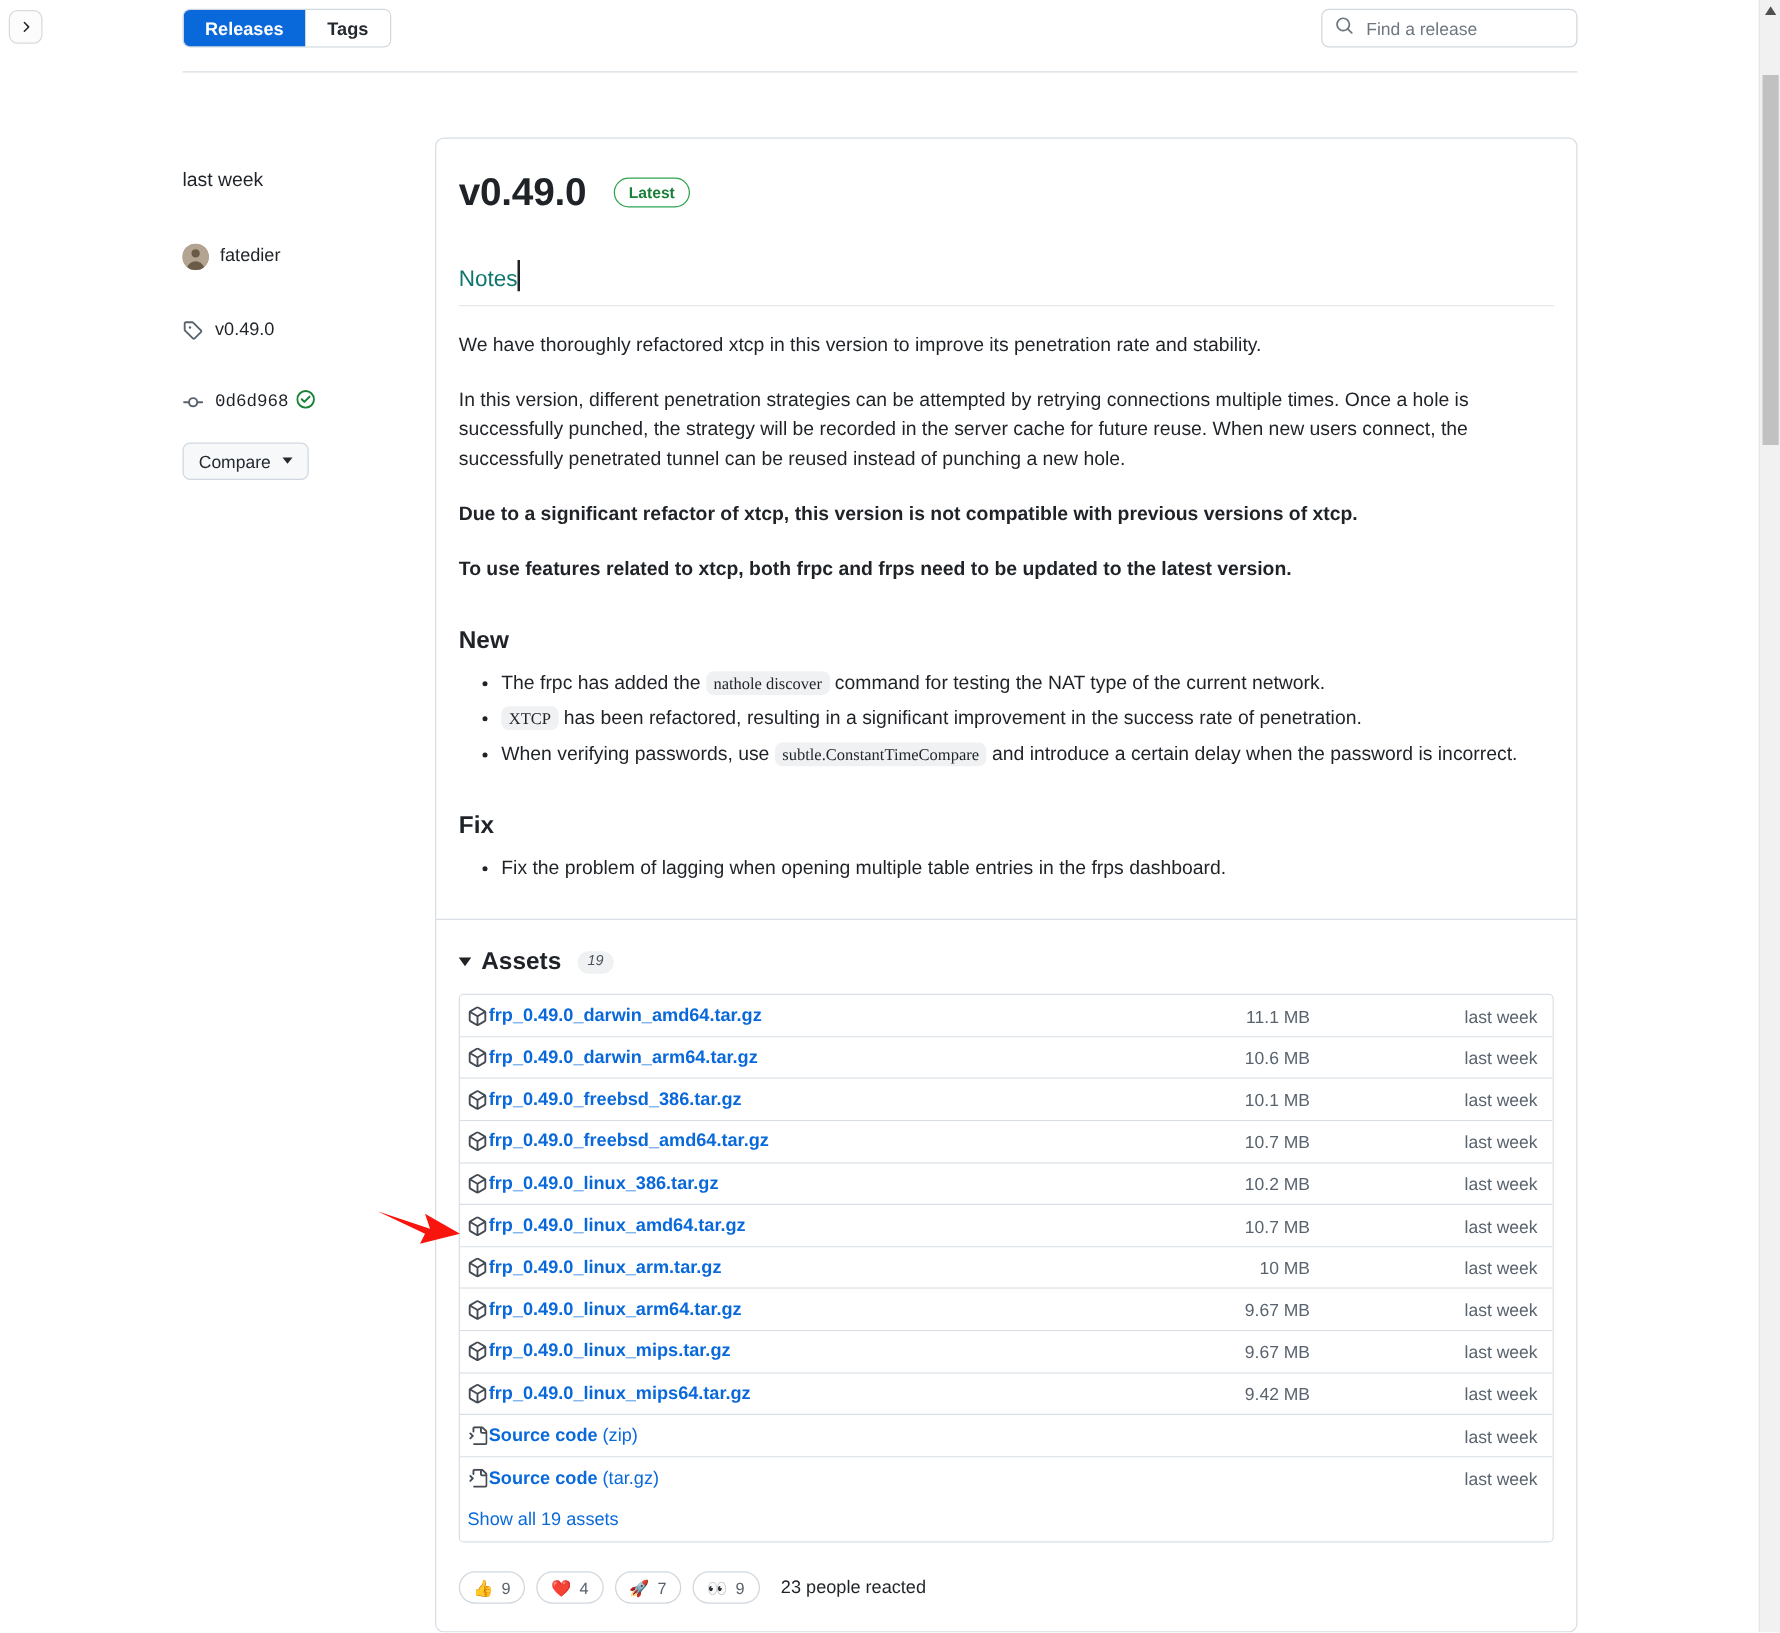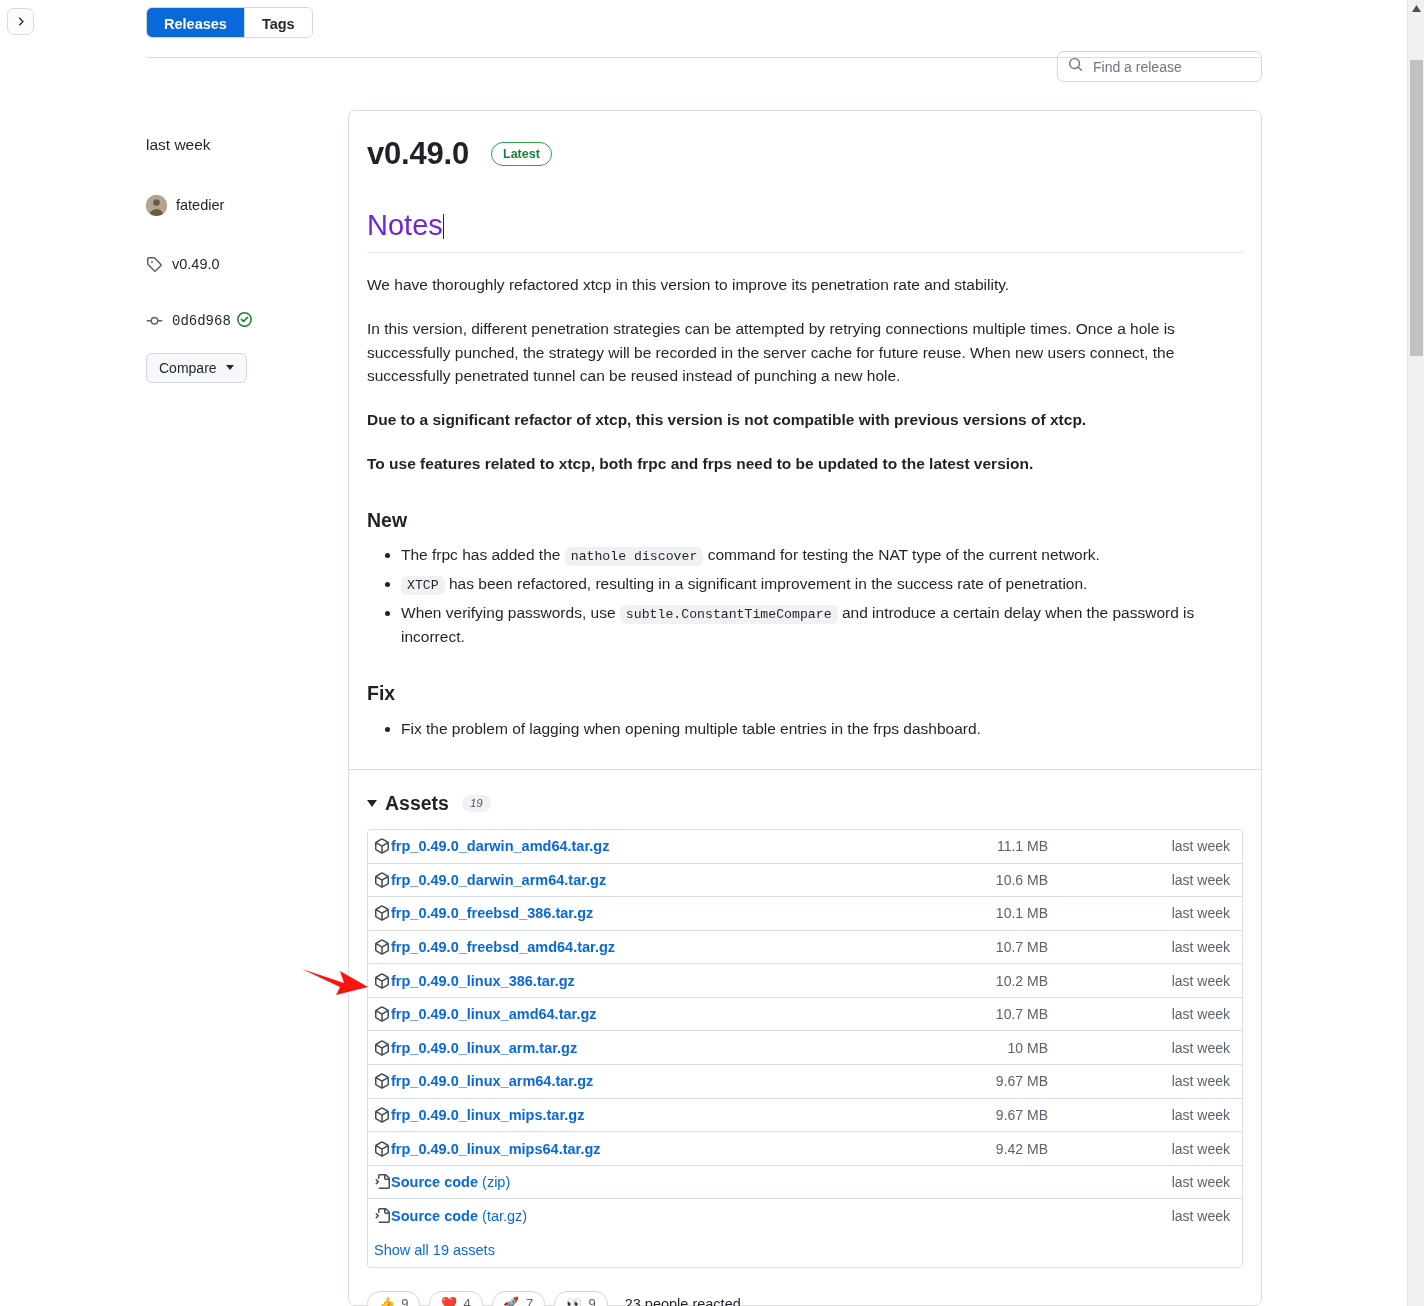--- a/index.html
+++ b/index.html
@@ -52,21 +52,20 @@
   .seg-btn.active { background: #0969da; color: #fff; }
   .seg-divider { width: 1px; background: #d0d7de; }
 
   .search-wrap {
     position: absolute; right: 0px; top: 7px;
     width: 205px; height: 31px;
     border: 1px solid #d0d7de; border-radius: 6px;
     background: #fff;
     display: flex; align-items: center;
     padding: 0 10px;
-    margin-top: 44px;
   }
   .search-wrap svg { flex: 0 0 auto; margin-right: 8px; }
   .search-input {
     border: none; outline: none; background: transparent;
     font-size: 14px; color: #1f2328; width: 100%;
     font-family: "Liberation Sans", sans-serif;
   }
   .search-input::placeholder { color: #6e7781; }
 
   .header-rule {
@@ -129,21 +128,21 @@
     line-height: 1.1; letter-spacing: -0.2px;
   }
   .badge-latest {
     display: inline-flex; align-items: center;
     height: 24px; padding: 0 11px;
     border: 1px solid #2da44e; border-radius: 999px;
     color: #1a7f37; font-size: 12.5px; font-weight: 600;
   }
 
   .notes-h {
-    font-size: 29px; font-weight: 400; color: #6d28d9;
+    font-size: 18px; font-weight: 400; color: #0f766e;
     margin: 37px 0 0 0; padding-bottom: 9px;
     border-bottom: 1px solid #e6e8eb;
     line-height: 1.2;
     position: relative;
   }
   .notes-h .caret-bar {
     display: inline-block;
     width: 1.5px; height: 25px;
     background: #1f2328;
     vertical-align: -4px;
@@ -161,21 +160,21 @@
   }
   ul.bullets {
     margin: 11px 0 0 0; padding-left: 34px;
     list-style: disc;
   }
   ul.bullets li {
     font-size: 15.5px; line-height: 1.56; color: #1f2328;
     margin-bottom: 4px;
   }
   code.inline {
-    font-family: Liberation Mono, monospace;
+    font-family: Liberation Serif, serif;
     font-size: 13.2px;
     background: #eff1f3;
     border-radius: 6px;
     padding: 2px 6px;
     color: #1f2328;
   }
 
   .card-sep {
     margin: 28px -18px 0 -18px;
     height: 1px; background: #d8dee4;

